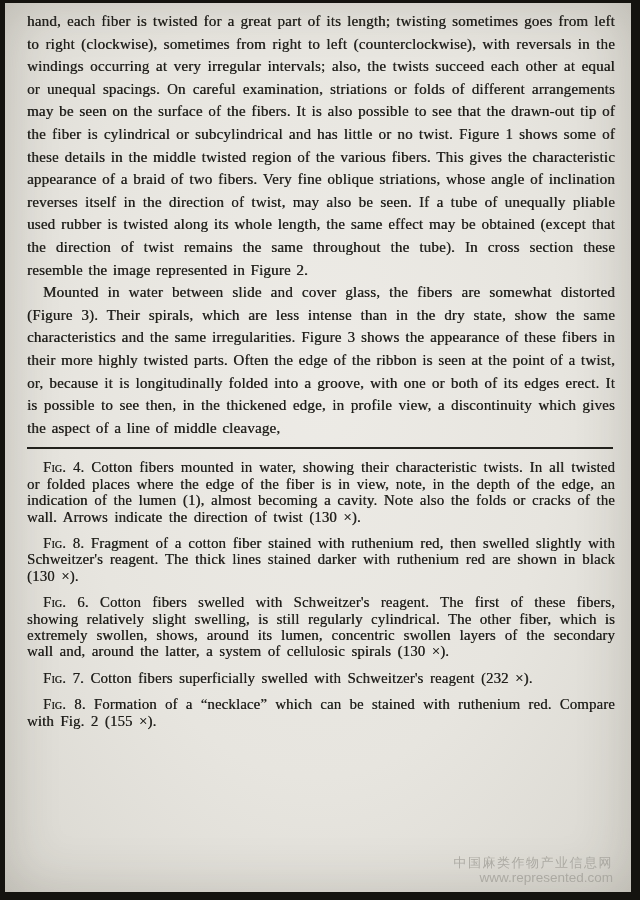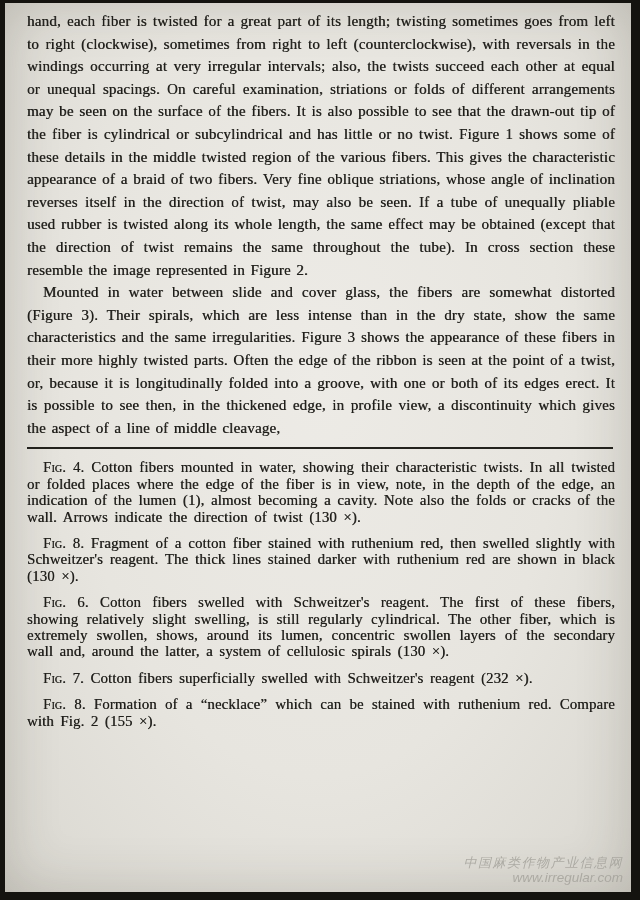--- a/index.html
+++ b/index.html
@@ -42,28 +42,27 @@
     text-indent: 16px;
     letter-spacing: 0.15px;
     word-spacing: 2.6px;
     text-shadow: 0.35px 0 0 rgba(31, 30, 26, 0.75);
   }
   .fig-label {
     font-variant: small-caps;
   }
   .watermark {
     position: absolute;
-    right: 8px; bottom: 7px;
+    right: 18px; bottom: 7px;
     text-align: right;
     color: #a5a39c;
     font-family: "Liberation Sans", sans-serif;
     opacity: 0.85;
     line-height: 15px;
     pointer-events: none;
-    font-style: italic;
   }
   .watermark .cjk  { font-size: 13px; letter-spacing: 1.5px; }
   .watermark .url  { font-size: 13.5px; }
 </style>
 </head>
 <body>
 
 <div class="page">
 
   <p class="body-par">hand, each fiber is twisted for a great part of its length; twisting sometimes goes from left to right (clockwise), sometimes from right to left (counterclockwise), with reversals in the windings occurring at very irregular intervals; also, the twists succeed each other at equal or unequal spacings. On careful examination, striations or folds of different arrangements may be seen on the surface of the fibers. It is also possible to see that the drawn-out tip of the fiber is cylindrical or subcylindrical and has little or no twist. Figure 1 shows some of these details in the middle twisted region of the various fibers. This gives the characteristic appearance of a braid of two fibers. Very fine oblique striations, whose angle of inclination reverses itself in the direction of twist, may also be seen. If a tube of unequally pliable used rubber is twisted along its whole length, the same effect may be obtained (except that the direction of twist remains the same throughout the tube). In cross section these resemble the image represented in Figure 2.</p>
@@ -92,16 +91,16 @@
     <span>Cotton fibers superficially swelled with Schweitzer's reagent (232 ×).</span>
   </p>
 
   <p class="caption">
     <span class="fig-label">Fig. 8.</span>
     <span>Formation of a “necklace” which can be stained with ruthenium red. Compare with Fig. 2 (155 ×).</span>
   </p>
 
   <div class="watermark">
     <div class="cjk">中国麻类作物产业信息网</div>
-    <div class="url">www.irregular.com</div>
+    <div class="url">www.represented.com</div>
   </div>
 
 </div>
 
 </body></html>

